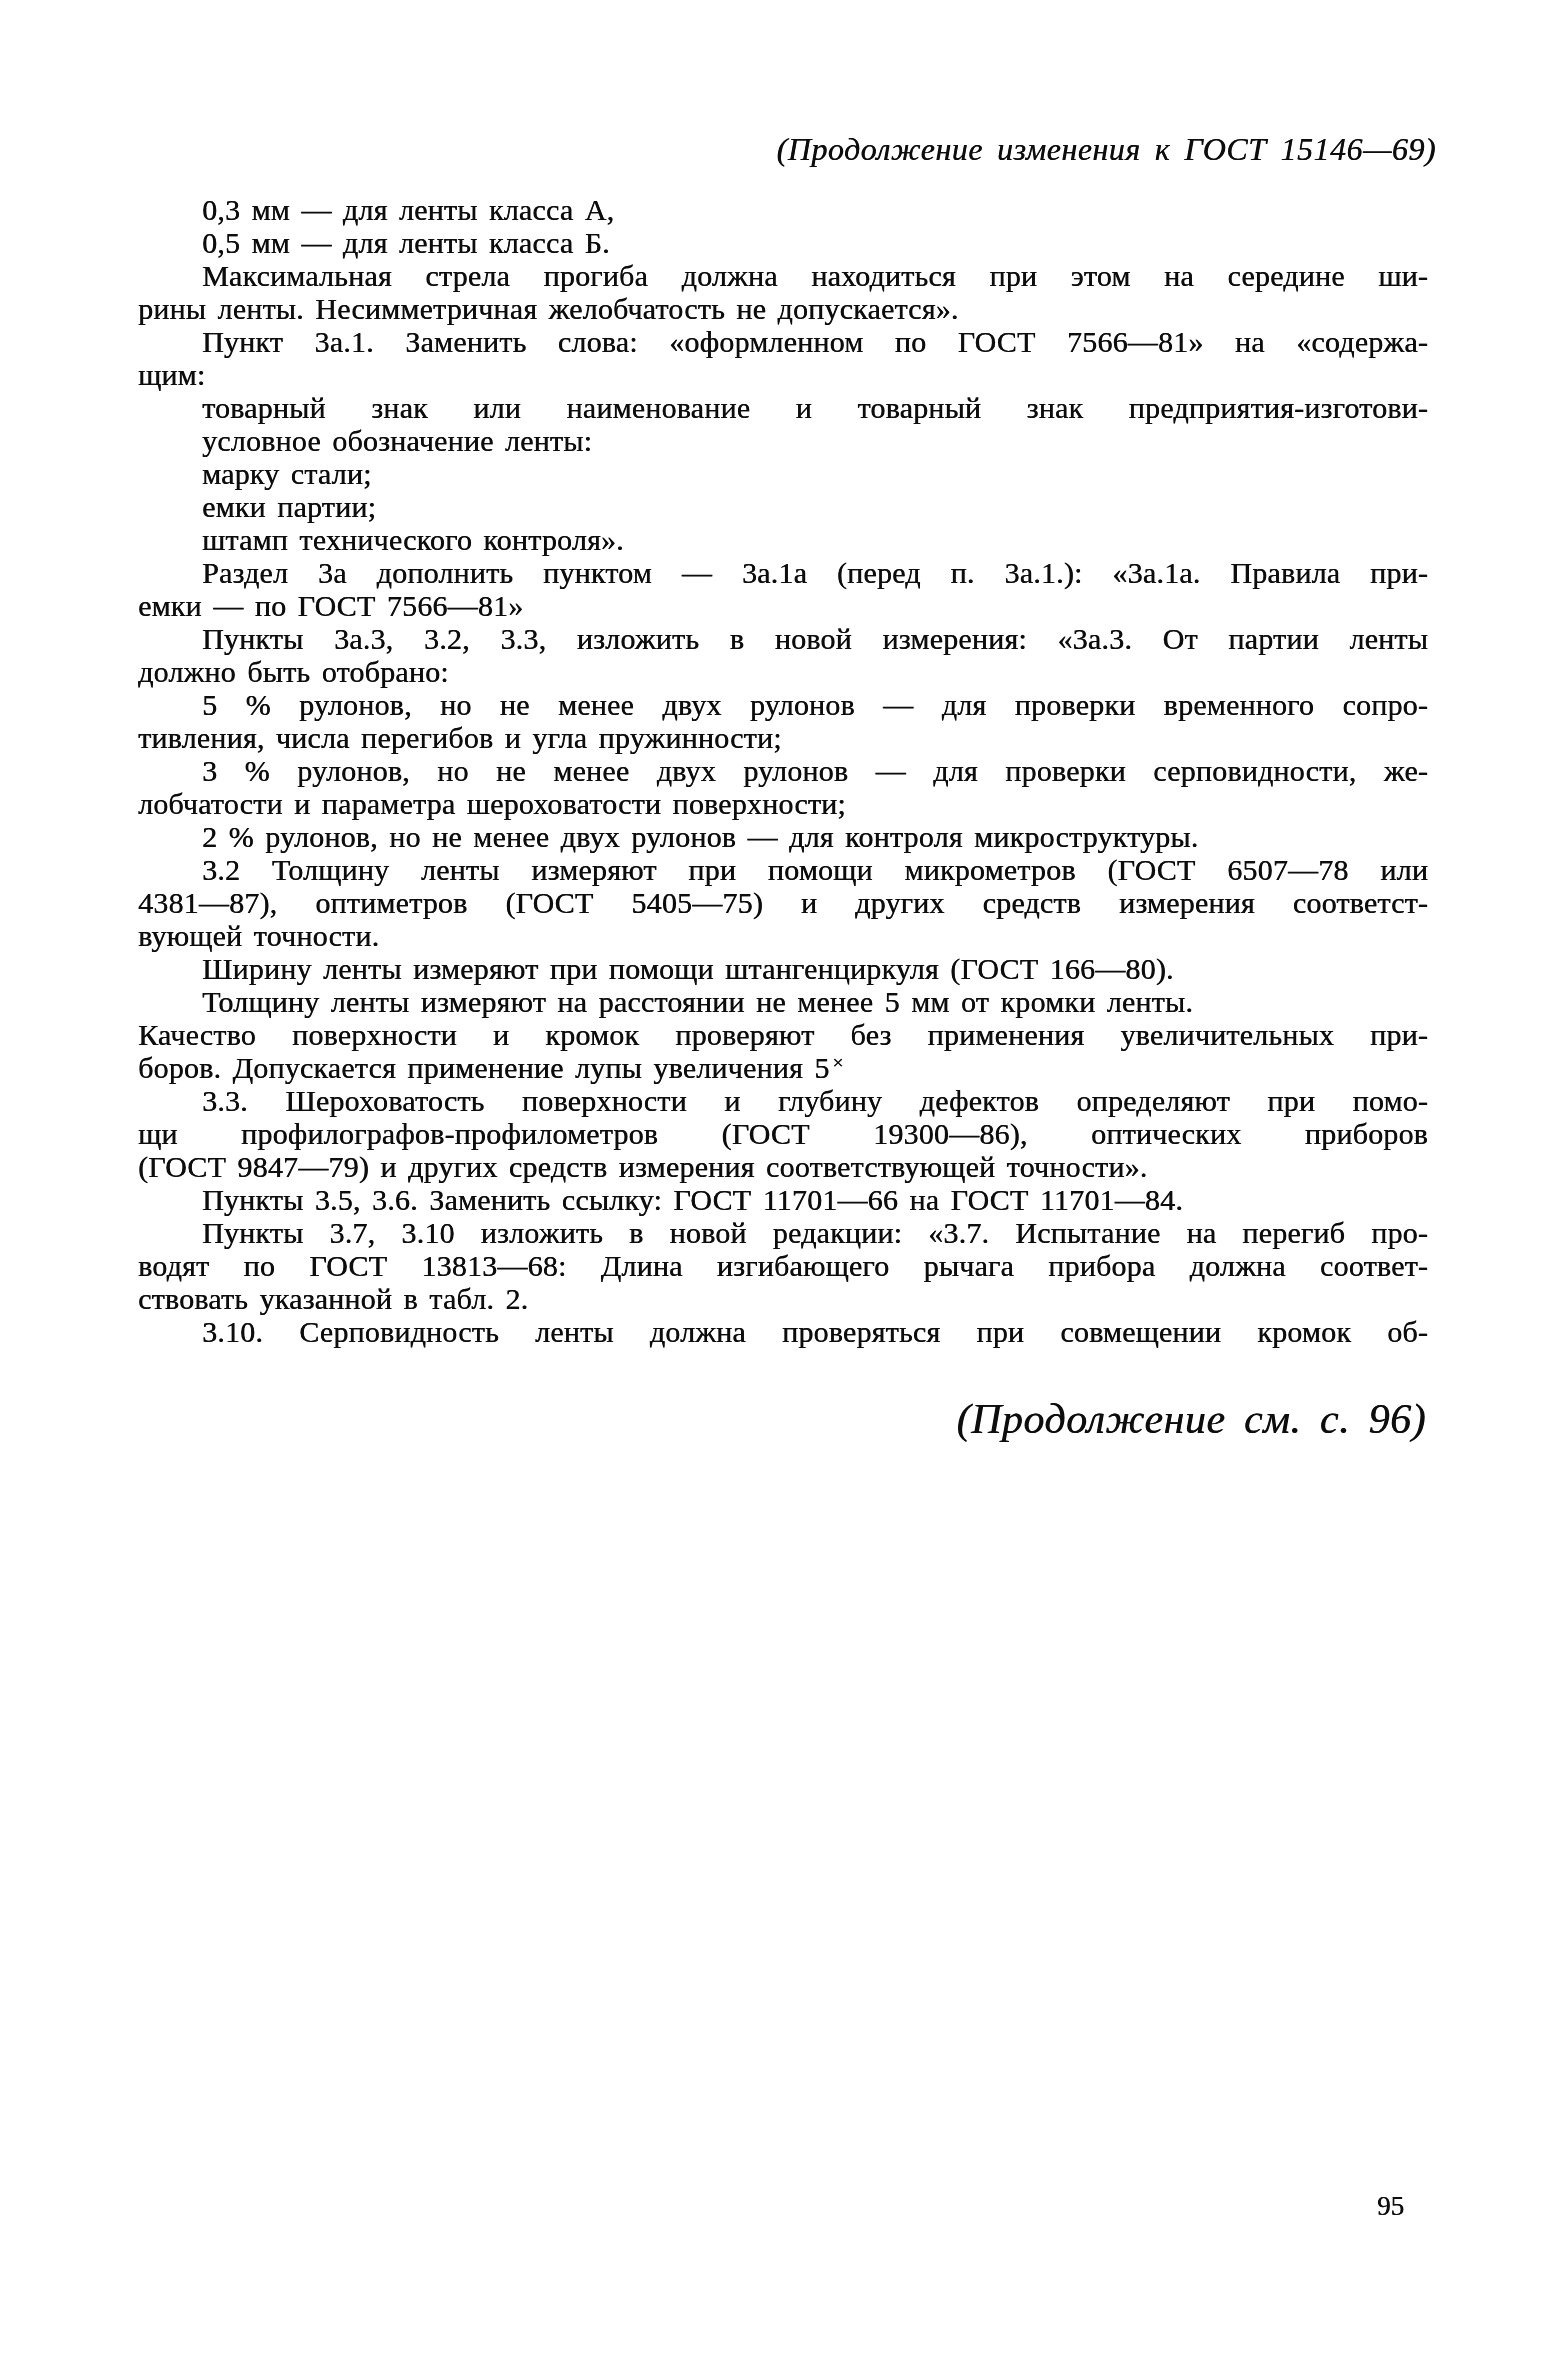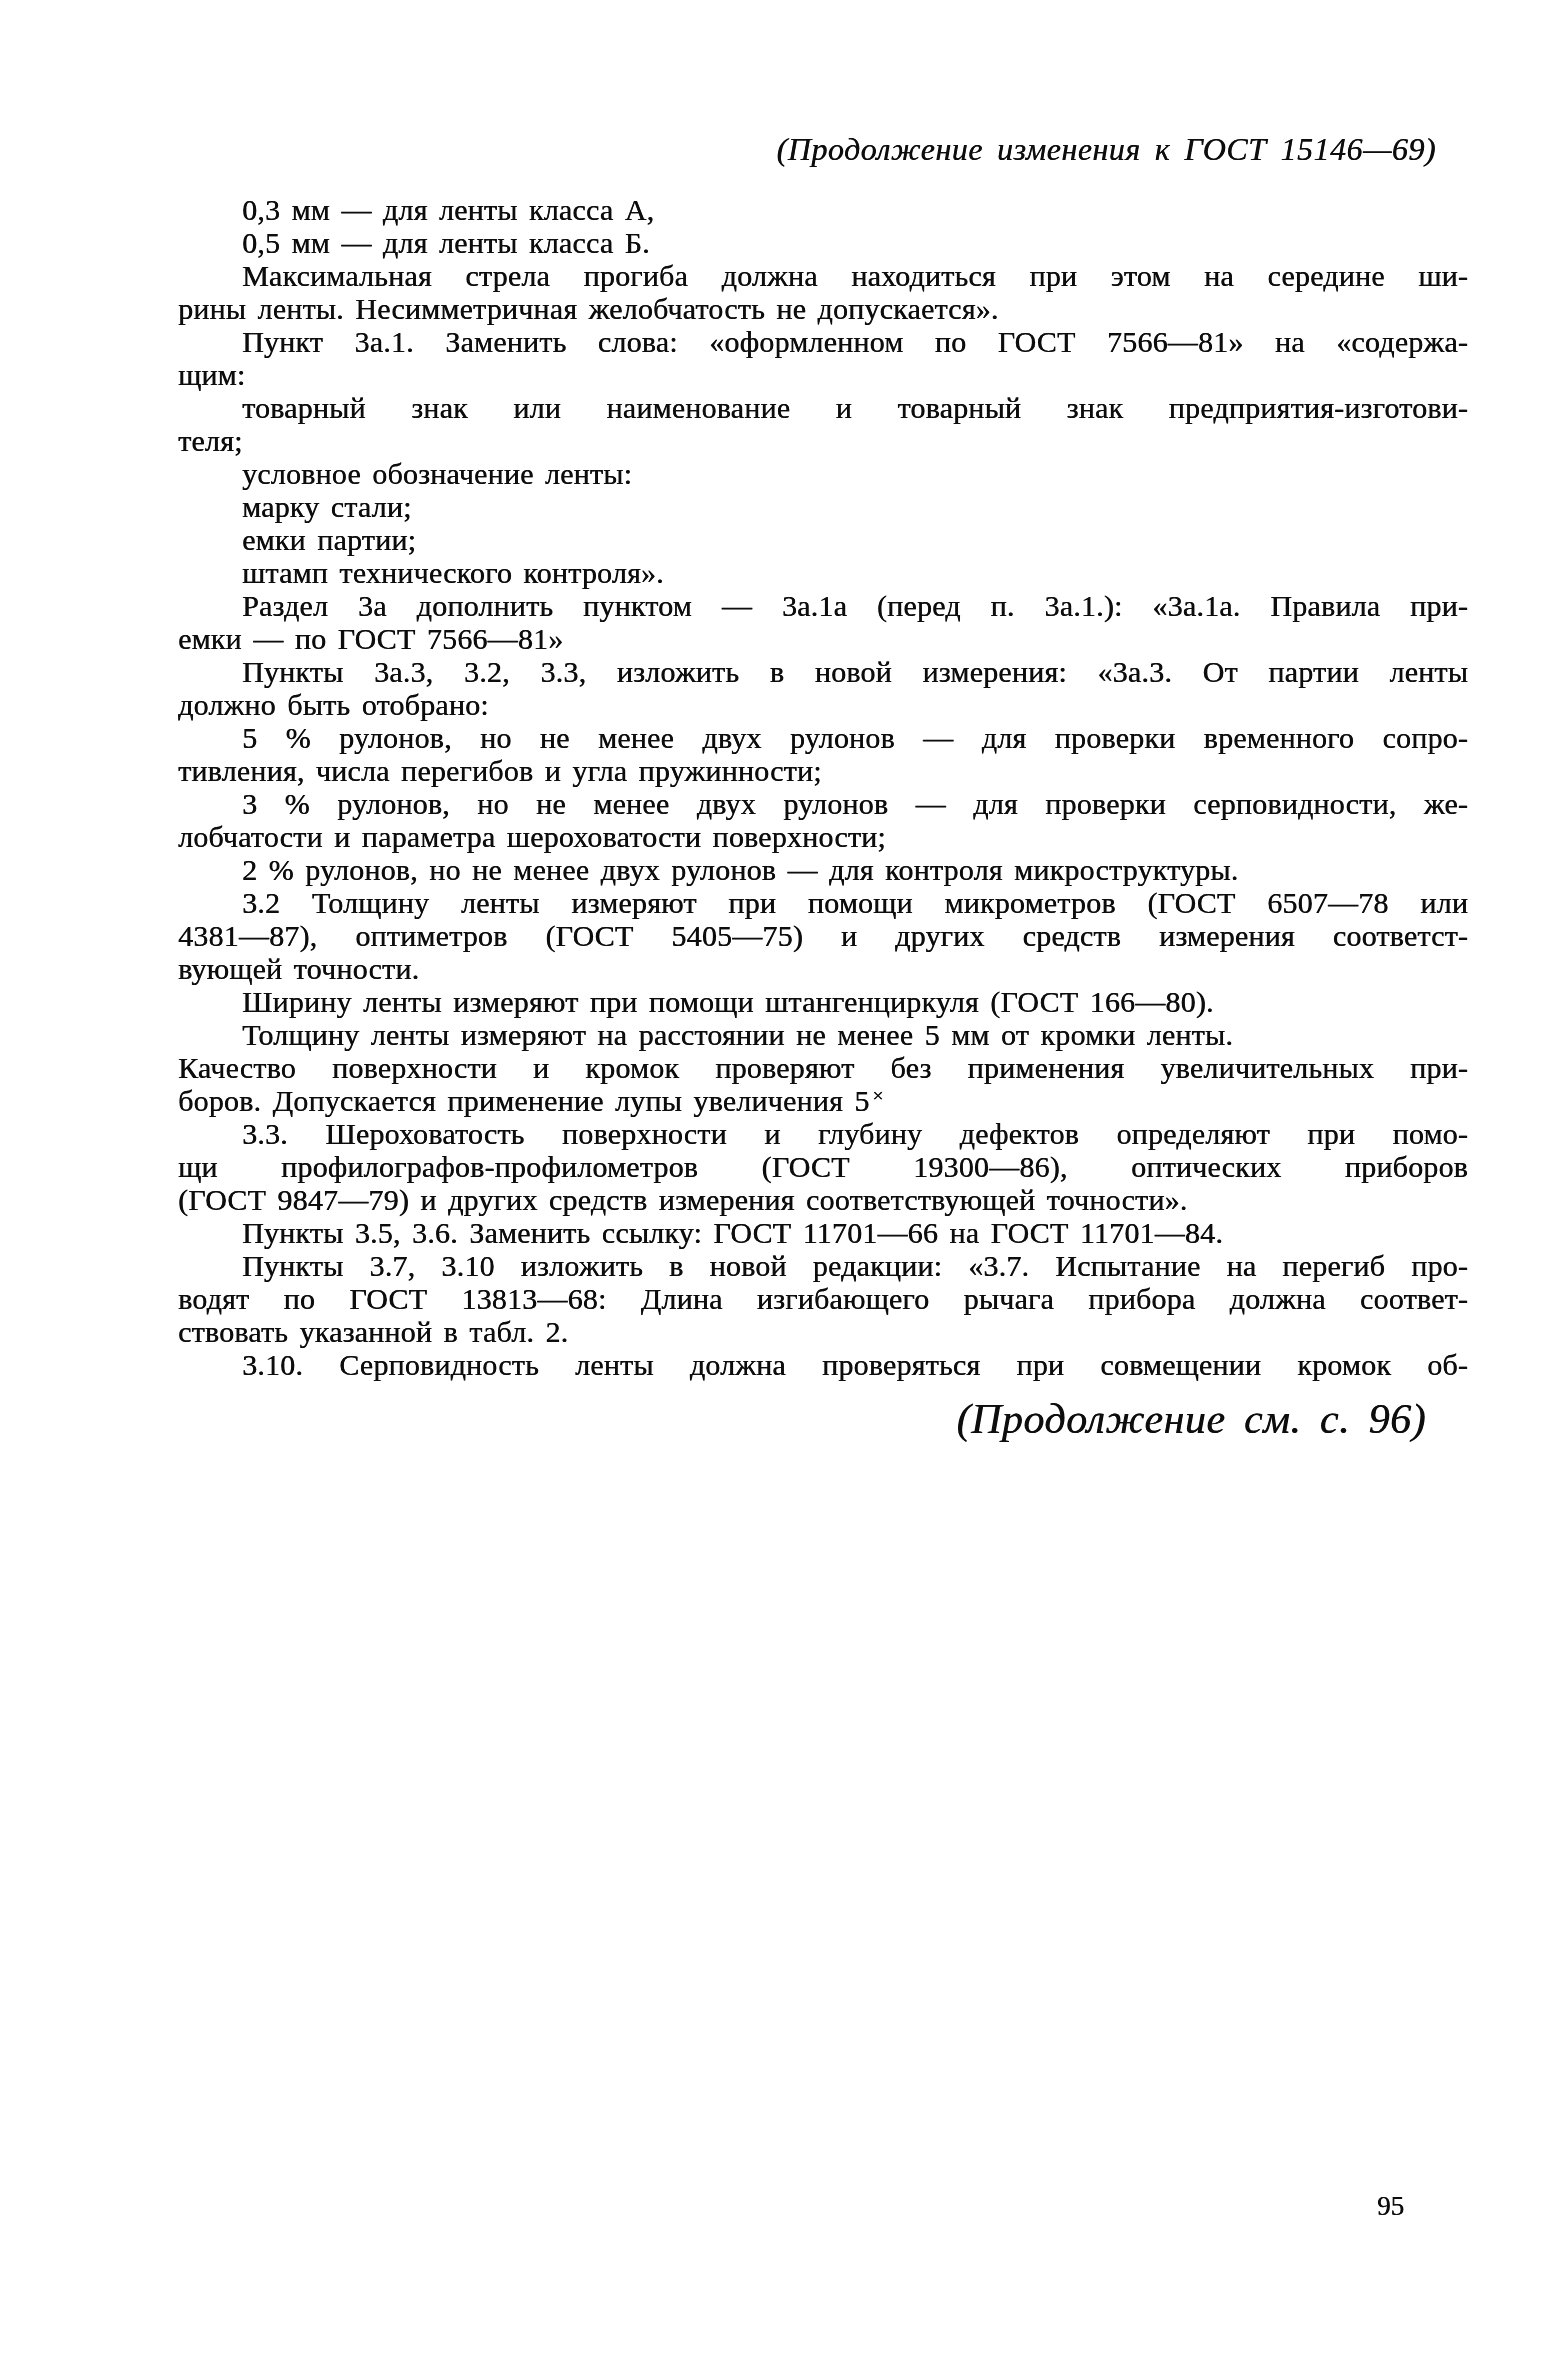--- a/index.html
+++ b/index.html
@@ -35,21 +35,20 @@
     text-shadow: 0.4px 0 0 currentColor;
   }
   
   .body-text {
     position: absolute;
     left: 138px;
     top: 193px;
     width: 1290px;
     font-size: 30px;
     text-shadow: 0.4px 0 0 currentColor;
-    margin-left: 40px;
   }
   .line {
     height: 33px;
     line-height: 33px;
     white-space: nowrap;
     letter-spacing: 0.2px;
     word-spacing: 3.7px;
     text-align: left;
   }
   .line.indent {
@@ -96,21 +95,20 @@
   <div class="header-note">(Продолжение изменения к ГОСТ 15146—69)</div>
 
   <div class="body-text">
       <div class="line indent">0,3 мм — для ленты класса А,</div>
       <div class="line indent">0,5 мм — для ленты класса Б.</div>
       <div class="line indent justify">Максимальная стрела прогиба должна находиться при этом на середине ши-</div>
       <div class="line">рины ленты. Несимметричная желобчатость не допускается».</div>
       <div class="line indent justify">Пункт 3а.1. Заменить слова: «оформленном по ГОСТ 7566—81» на «содержа-</div>
       <div class="line">щим:</div>
       <div class="line indent justify">товарный знак или наименование и товарный знак предприятия-изготови-</div>
-      <div class="line">теля;</div>
       <div class="line indent">условное обозначение ленты:</div>
       <div class="line indent">марку стали;</div>
       <div class="line indent">емки партии;</div>
       <div class="line indent">штамп технического контроля».</div>
       <div class="line indent justify">Раздел 3а дополнить пунктом — 3а.1а (перед п. 3а.1.): «3а.1а. Правила при-</div>
       <div class="line">емки — по ГОСТ 7566—81»</div>
       <div class="line indent justify">Пункты 3а.3, 3.2, 3.3, изложить в новой измерения: «3а.3. От партии ленты</div>
       <div class="line">должно быть отобрано:</div>
       <div class="line indent justify">5 % рулонов, но не менее двух рулонов — для проверки временного сопро-</div>
       <div class="line">тивления, числа перегибов и угла пружинности;</div>

